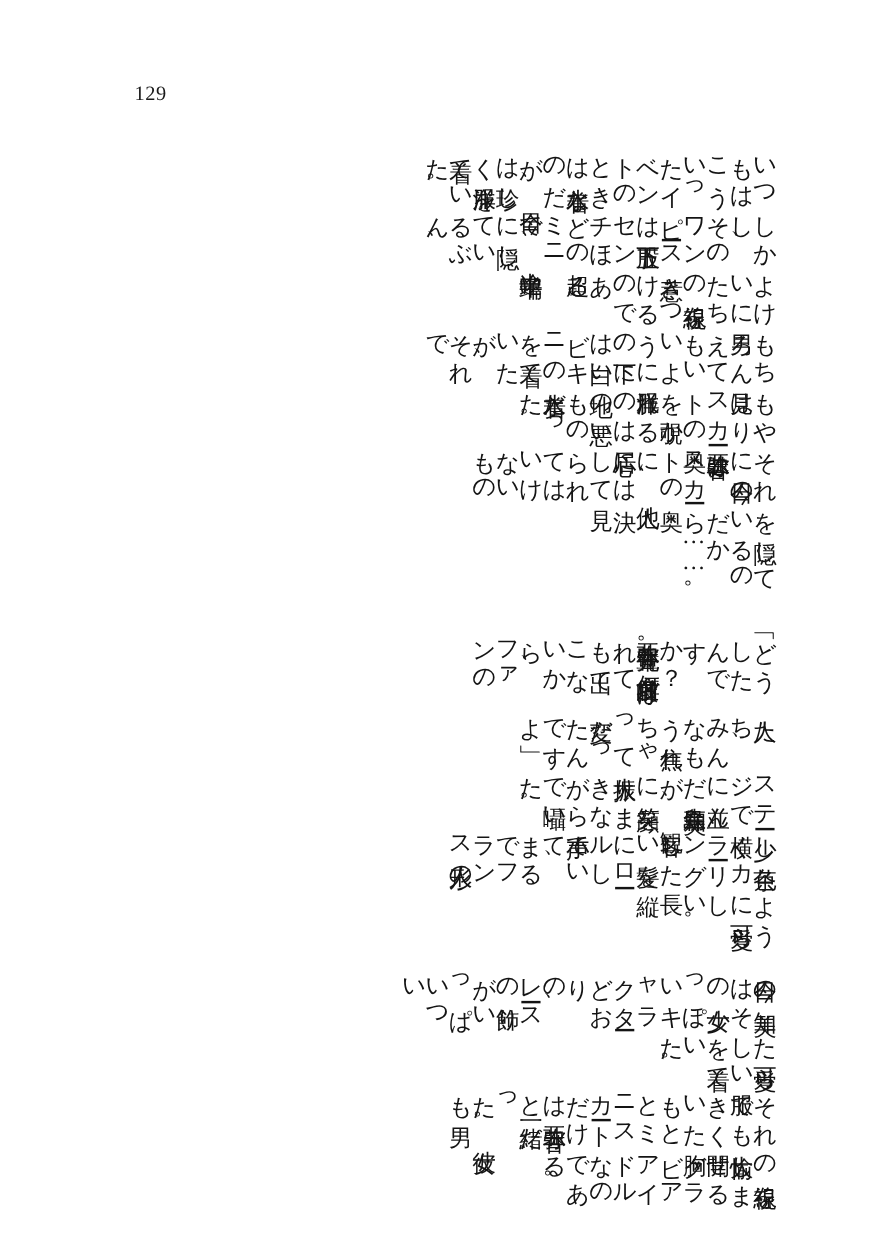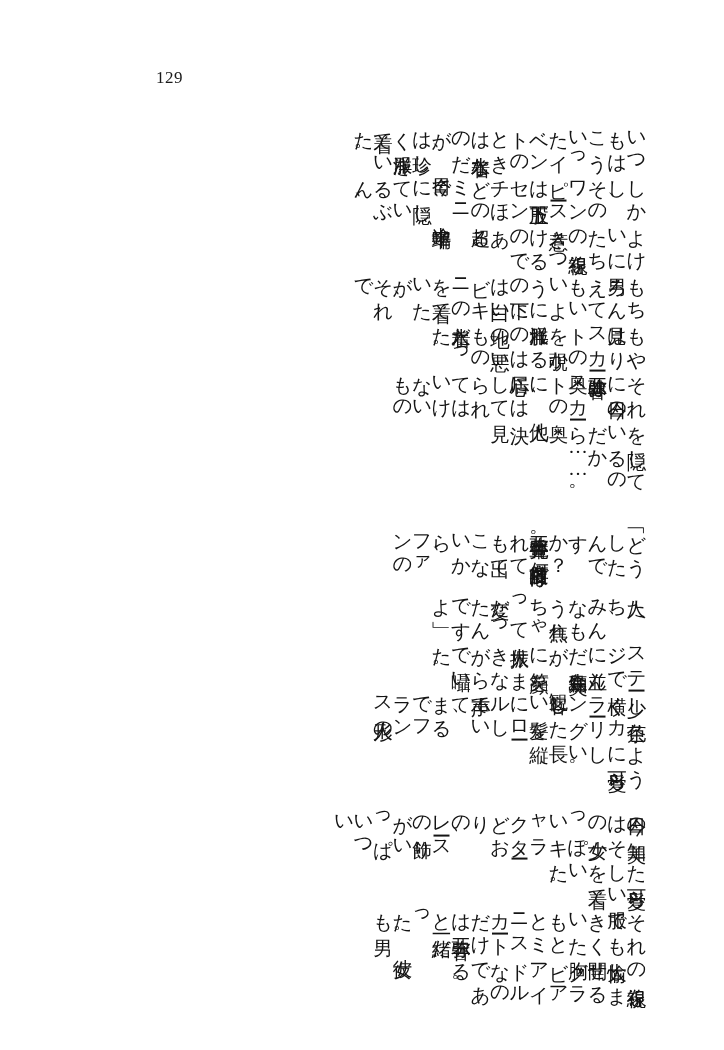--- a/index.html
+++ b/index.html
@@ -23,21 +23,20 @@
   }
 
   .page-number {
     position: absolute;
     top: 68px;
     left: 112px;
     font-size: 17px;
     letter-spacing: 0.5px;
     color: #1a1a1a;
     font-family: "Liberation Serif", "DejaVu Serif", serif;
-    margin-left: 44px;
   }
 
   
   .body-text {
     position: absolute;
     top: 118px;
     right: 78px;
     height: 880px;
     width: 560px;
     display: flex;

